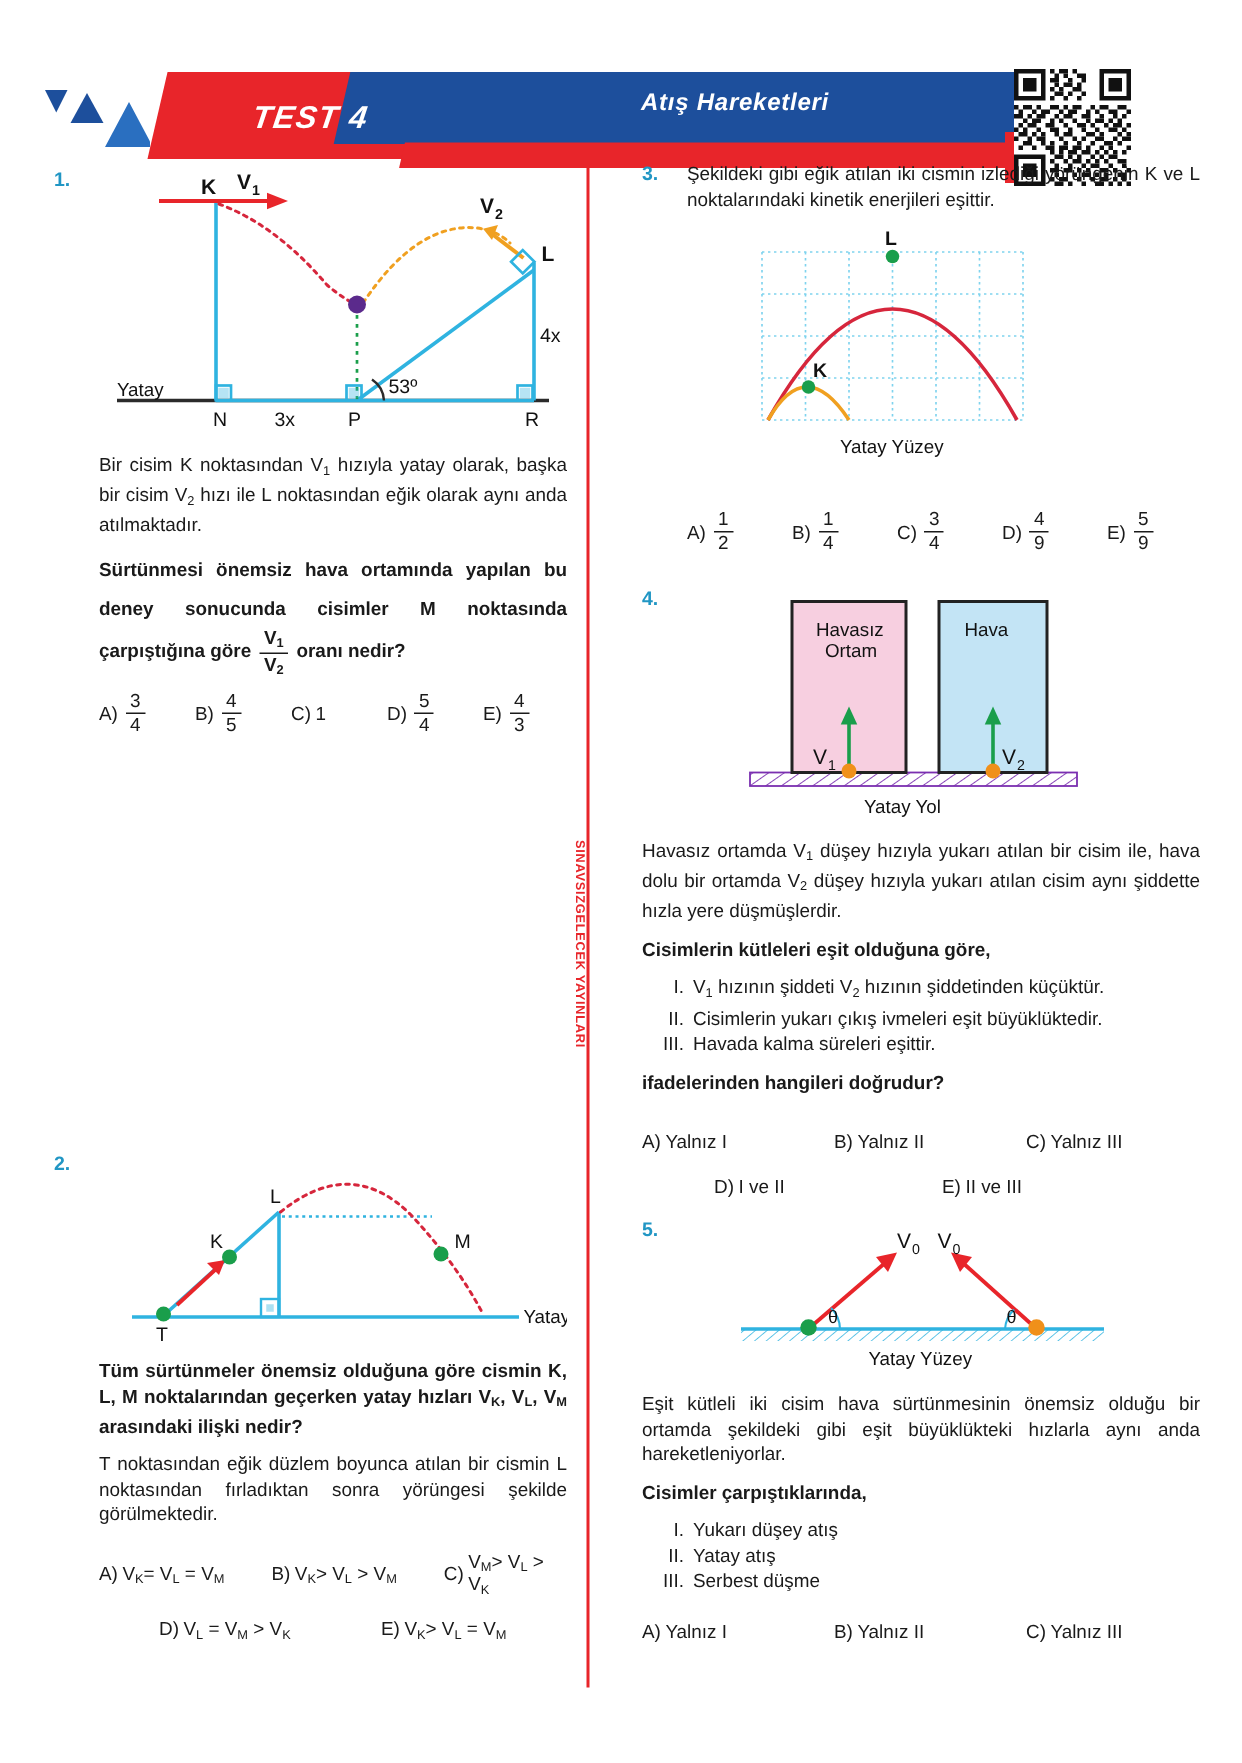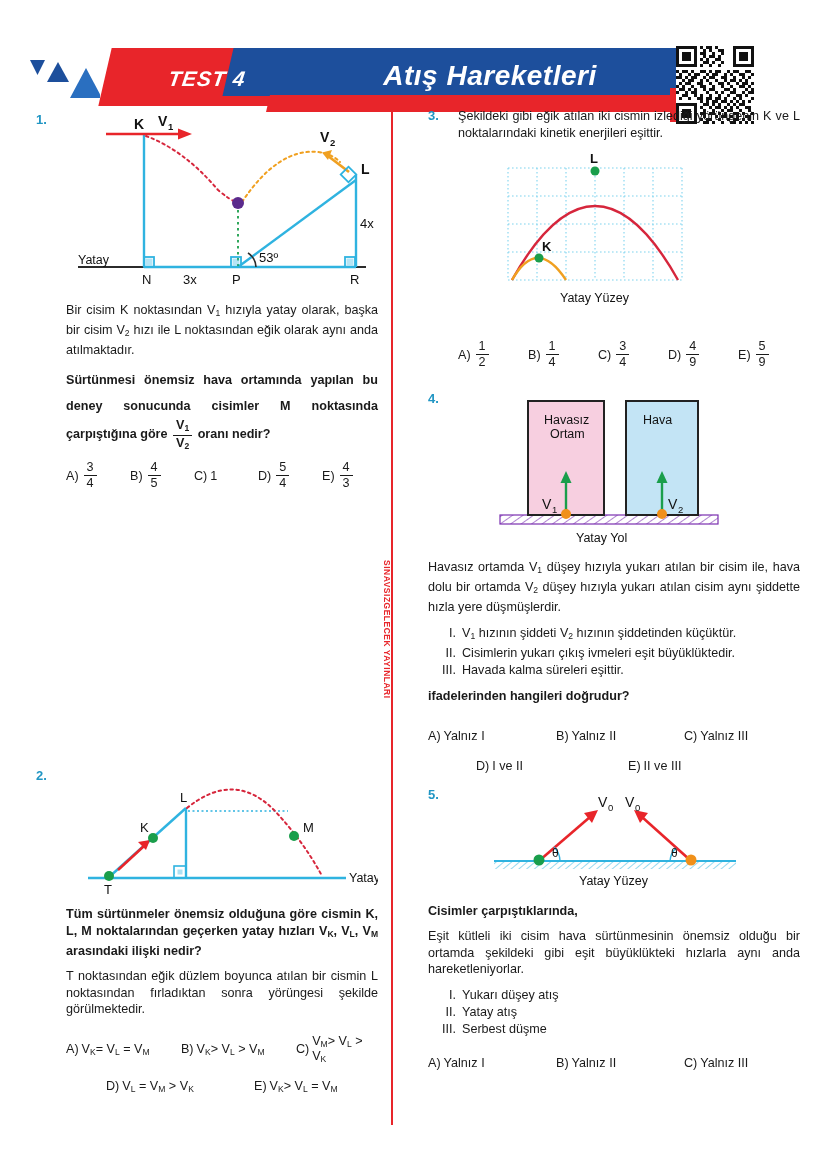--- a/index.html
+++ b/index.html
@@ -23,21 +23,21 @@
     position: absolute; left: 122px; top: 45px; width: 170px;
     color: #ffffff; font-size: 21px; font-weight: bold; font-style: italic;
     letter-spacing: 1px; text-align: center; transform: skewX(-8deg);
   }
   .banner-blue {
     position: absolute; left: 228px; top: 26px; width: 460px; height: 48px;
     background: #1d4f9c; transform: skewX(-13deg);
   }
   .banner-title {
     position: absolute; left: 300px; top: 38px; width: 380px;
-    color: #ffffff; font-size: 28px; font-weight: bold; font-style: italic;
+    color: #ffffff; font-size: 16px; font-weight: bold; font-style: italic;
     text-align: center; letter-spacing: 0.5px;
   }
   .banner-red2 {
     position: absolute; left: 268px; top: 73px; width: 420px; height: 17px;
     background: #e8252a; transform: skewX(-13deg);
   }
   .qr { position: absolute; left: 676px; top: 24px; width: 78px; height: 78px; }
   .qr-bar-b { position: absolute; left: 670px; top: 26px; width: 6px; height: 38px; background: #1d4f9c; }
   .qr-bar-r { position: absolute; left: 670px; top: 66px; width: 6px; height: 34px; background: #e8252a; }
 
@@ -571,20 +571,21 @@
           <text x="72" y="122" font-family="Liberation Sans, sans-serif" font-size="9.5" fill="#111">1</text>
           <text x="188" y="118" font-family="Liberation Sans, sans-serif" font-size="14" fill="#111">V</text>
           <text x="198" y="122" font-family="Liberation Sans, sans-serif" font-size="9.5" fill="#111">2</text>
           <text x="96" y="151" font-family="Liberation Sans, sans-serif" font-size="12.5" fill="#111">Yatay Yol</text>
         </svg>
 
         <div class="ptext" style="margin-left:-30px;">
           Havasız ortamda V<sub>1</sub> düşey hızıyla yukarı atılan bir cisim ile, hava dolu bir ortamda V<sub>2</sub> düşey hızıyla yukarı atılan cisim aynı şiddette hızla yere düşmüşlerdir.
         </div>
 
+        <div class="ptext bold" style="margin-left:-30px;">Cisimlerin kütleleri eşit olduğuna göre,</div>
 
         <div class="romans" style="margin-left:-22px;">
           <div class="ri">
             <span class="rn">I.</span>
             <span>V<sub>1</sub> hızının şiddeti V<sub>2</sub> hızının şiddetinden küçüktür.</span>
           </div>
           <div class="ri">
             <span class="rn">II.</span>
             <span>Cisimlerin yukarı çıkış ivmeleri eşit büyüklüktedir.</span>
           </div>
@@ -651,22 +652,22 @@
 
           <text x="130" y="20" font-family="Liberation Sans, sans-serif" font-size="14" fill="#111">V</text>
           <text x="140" y="24" font-family="Liberation Sans, sans-serif" font-size="9.5" fill="#111">0</text>
           <text x="157" y="20" font-family="Liberation Sans, sans-serif" font-size="14" fill="#111">V</text>
           <text x="167" y="24" font-family="Liberation Sans, sans-serif" font-size="9.5" fill="#111">0</text>
           <text x="84" y="70" font-family="Liberation Sans, sans-serif" font-size="12" fill="#111">θ</text>
           <text x="203" y="70" font-family="Liberation Sans, sans-serif" font-size="12" fill="#111">θ</text>
           <text x="111" y="98" font-family="Liberation Sans, sans-serif" font-size="12.5" fill="#111">Yatay Yüzey</text>
         </svg>
 
+        <div class="ptext" style="margin-left:-30px;">Eşit kütleli iki cisim hava sürtünmesinin önemsiz olduğu bir ortamda şekildeki gibi eşit büyüklükteki hızlarla aynı anda hareketleniyorlar.</div>
         <div class="ptext bold" style="margin-left:-30px;">Cisimler çarpıştıklarında,</div>
-        <div class="ptext" style="margin-left:-30px;">Eşit kütleli iki cisim hava sürtünmesinin önemsiz olduğu bir ortamda şekildeki gibi eşit büyüklükteki hızlarla aynı anda hareketleniyorlar.</div>
 
         <div class="romans" style="margin-left:-22px;">
           <div class="ri">
             <span class="rn">I.</span>
             <span>Yukarı düşey atış</span>
           </div>
           <div class="ri">
             <span class="rn">II.</span>
             <span>Yatay atış</span>
           </div>

